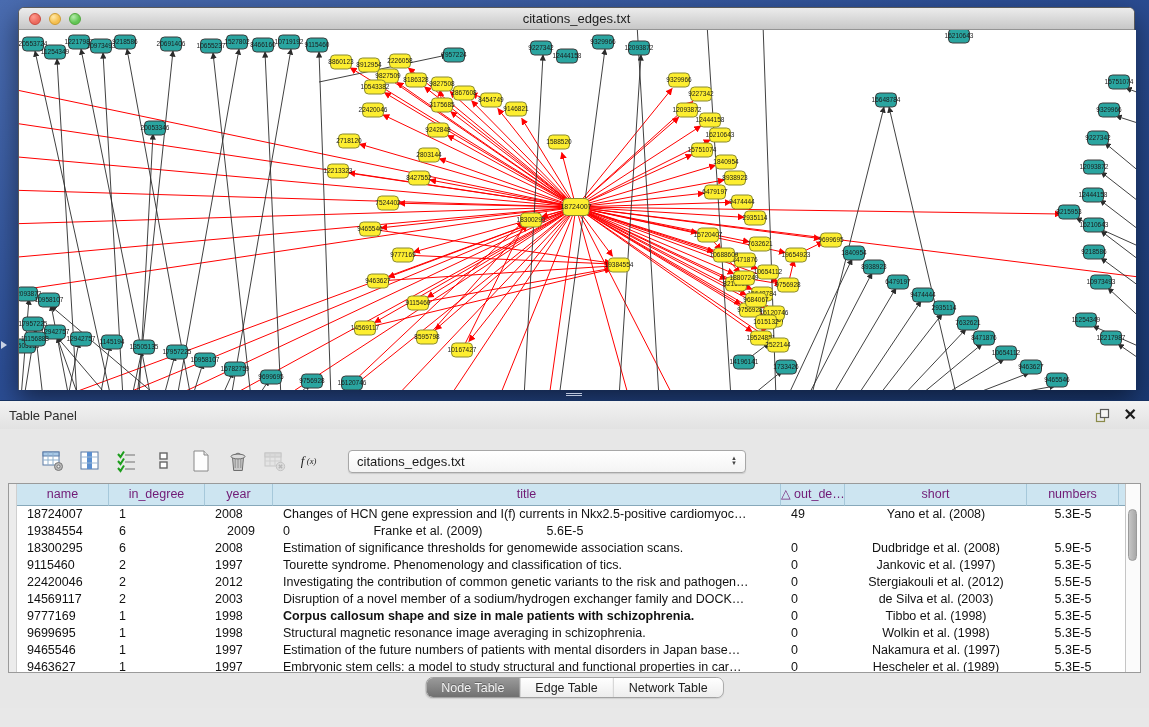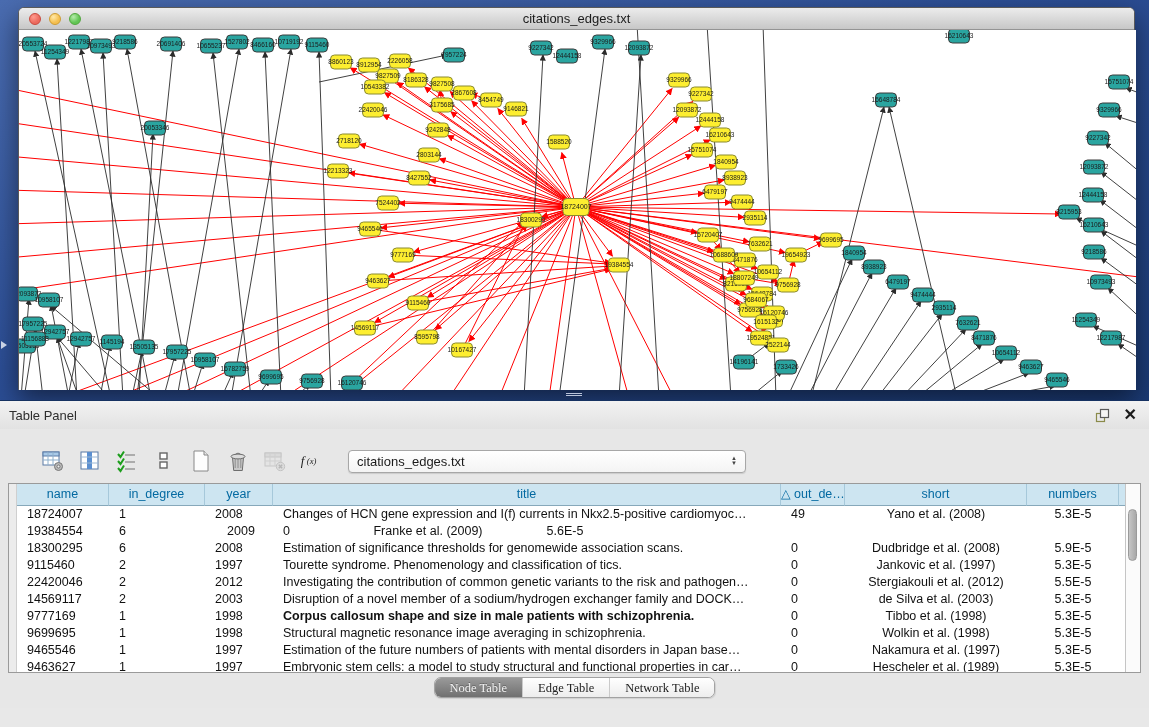--- a/index.html
+++ b/index.html
@@ -42,33 +42,33 @@
     padding:0 8px; box-shadow:0 1px 1px rgba(0,0,0,.12); }
   .dropdown .val { font-size:13px; color:#1b1b1b; flex:1; }
   .stepper { display:flex; flex-direction:column; line-height:5px; font-size:6px; color:#444; text-align:center; }
 
   .table-wrap { position:absolute; left:8px; top:82px; width:1133px; height:190px;
     background:#fff; border:1px solid #9a9a9a; display:flex; }
   .gutter { width:8px; background:#ececec; border-right:1px solid #cfcfcf; }
   .grid { flex:1; overflow:hidden; }
   .hdr-row { display:flex; height:22px; }
   .hcell { background:#cde5f1; border-right:1px solid #a6c8da; border-bottom:1px solid #86a8ba;
-    font-size:12.5px; color:#0369a1; text-align:center; line-height:21px;
+    font-size:12.5px; color:#701a75; text-align:center; line-height:21px;
     white-space:nowrap; overflow:hidden; flex-shrink:0; }
   .hcell.fill { flex:1; border-right:none; }
   .trow { display:flex; height:17px; }
   .tcell { font-size:12.5px; color:#111; line-height:17px; padding:0 6px 0 10px;
     white-space:nowrap; overflow:hidden; flex-shrink:0; }
   .vscroll { width:15px; border-left:1px solid #c5c5c5; background:#fbfbfb; position:relative; }
   .vthumb { position:absolute; left:2px; top:25px; width:9px; height:52px; border-radius:5px;
     background:linear-gradient(90deg,#c6c6c6,#a8a8a8); border:1px solid #9a9a9a; }
 
   .tabs { position:absolute; top:276px; left:50%; transform:translateX(-50%);
     display:flex; height:21px; border:1px solid #a2a2a2; border-radius:7px; overflow:hidden;
-    background:#fff; box-shadow:0 1px 1px rgba(0,0,0,.1);font-family:Liberation Serif, serif; }
+    background:#fff; box-shadow:0 1px 1px rgba(0,0,0,.1); }
   .tab { font-size:12.5px; padding:0 15px; line-height:20px; color:#222;
     background:linear-gradient(#ffffff,#ededed); border-right:1px solid #c9c9c9; }
   .tab:last-child { border-right:none; }
   .tab.sel { background:linear-gradient(#9a9a9a,#707070); color:#f3f3f3; text-shadow:0 -1px 0 rgba(0,0,0,.3); }
 
   
   .statusbar { position:absolute; left:0; top:708px; width:1149px; height:19px;
     background:linear-gradient(#ececec,#d8d8d8); border-top:1px solid #b2b2b2;
     display:flex; align-items:center; justify-content:flex-end; }
   .mem-label { font-size:11px; color:#1c1c1c; }

